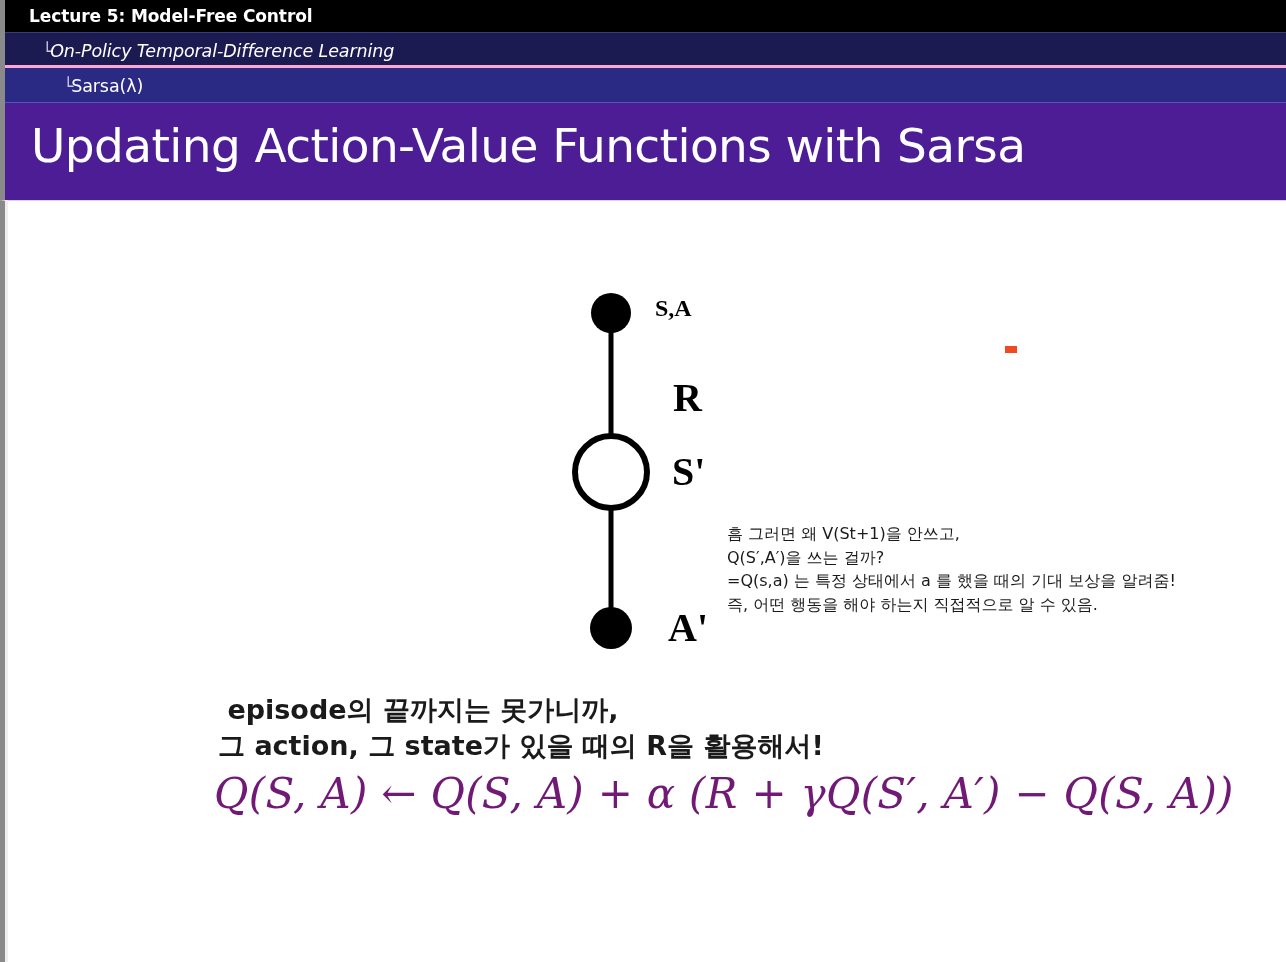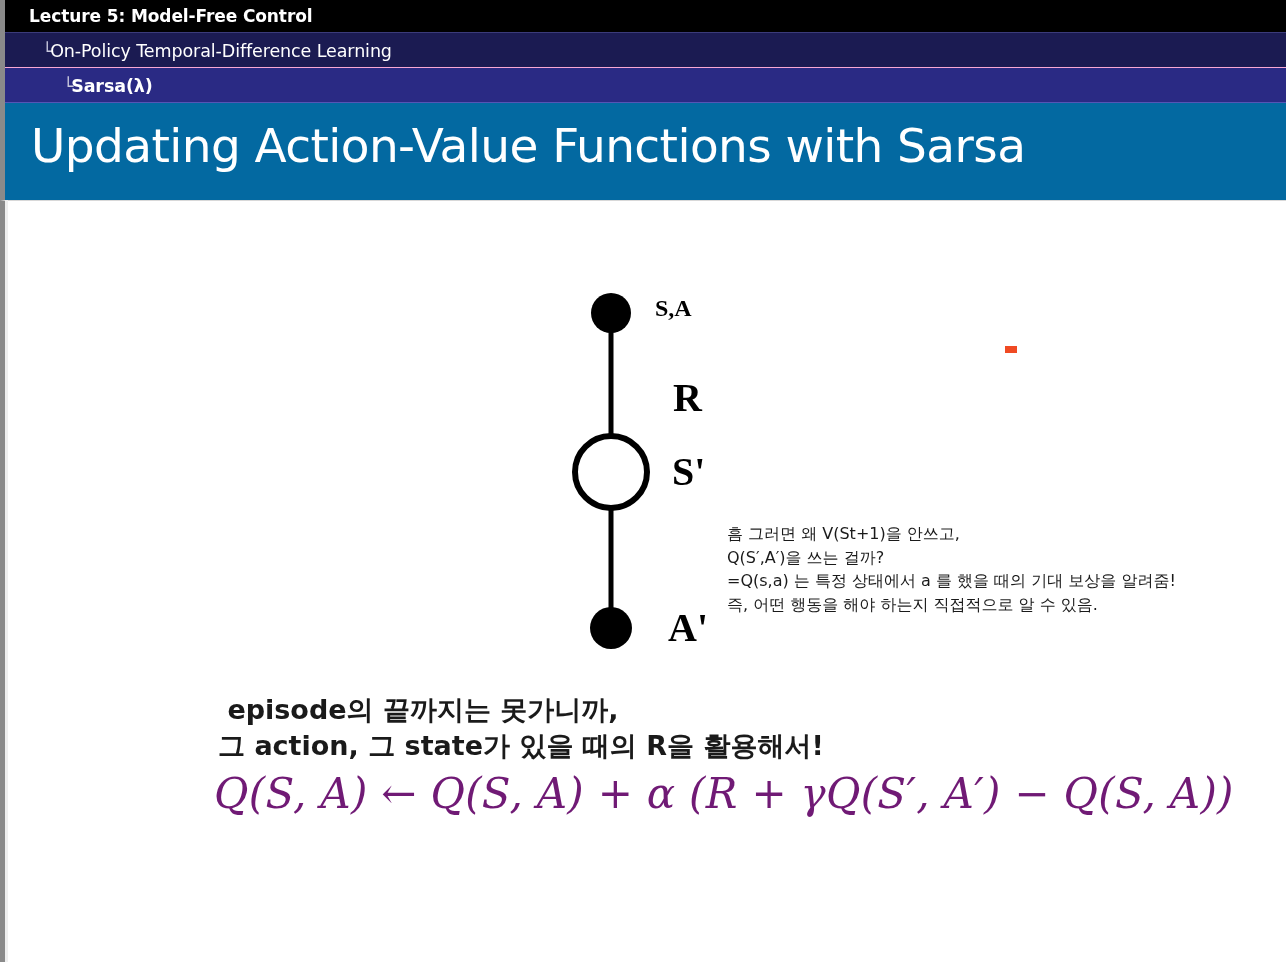--- a/index.html
+++ b/index.html
@@ -33,57 +33,58 @@
   .navbar-l0 {
     top: 0;
     height: 33px;
     background: #000000;
     border-bottom: 1px solid #3b3b7a;
   }
   .navbar-l1 {
     top: 33px;
     height: 35px;
     background: #1b1b52;
-    border-bottom: 1px solid #f9a8d4;
+    border-bottom: 3px solid #f9a8d4;
+    font-style: italic;
   }
   .navbar-l2 {
     top: 68px;
     height: 35px;
     background: #2a2a84;
     border-bottom: 1px solid #5555b5;
   }
   .nav-text {
     position: absolute;
     font-family: "DejaVu Sans", sans-serif;
     font-weight: bold;
     font-size: 17px;
     letter-spacing: -0.1px;
     line-height: 1;
   }
   .navbar-l0 .nav-text { left: 29px; top: 8px; }
   .navbar-l1 .nav-text { left: 42px; top: 10px; font-weight: normal; font-size: 17.5px; }
-  .navbar-l2 .nav-text { left: 63px; top: 10px; font-weight: bold; font-size: 17.5px; }
+  .navbar-l2 .nav-text { left: 63px; top: 10px; font-weight: normal; font-size: 17.5px; }
 
   .tree-glyph {
     display: inline-block;
     font-family: "DejaVu Sans Mono", monospace;
     font-size: 17px;
     vertical-align: baseline;
     color: #c9c9de;
     margin-right: -2px;
   }
 
   
   .frame-title-band {
     position: absolute;
     left: 0;
     top: 103px;
     width: 1286px;
     height: 97px;
-    background: #0369a1;
+    background: #4c1d95;
     box-sizing: border-box;
   }
   .frame-title {
     position: absolute;
     left: 31px;
     top: 16px;
     color: #ffffff;
     font-family: "DejaVu Sans", sans-serif;
     font-weight: normal;
     font-size: 47px;

